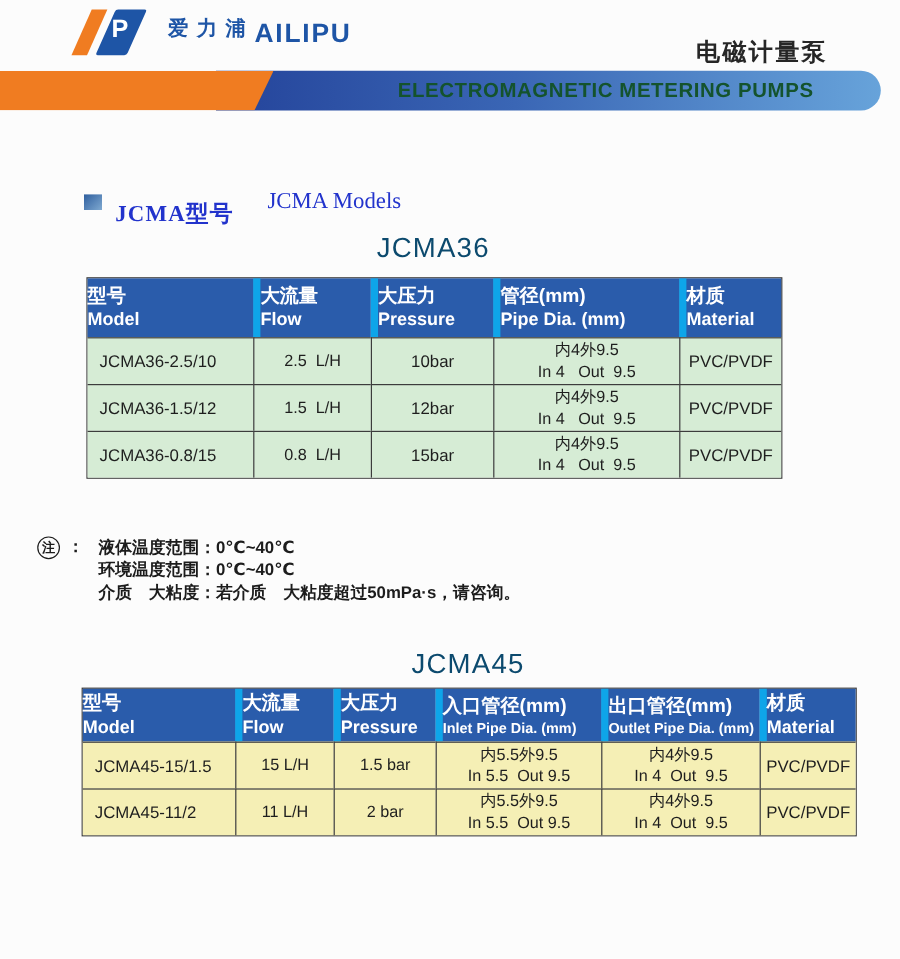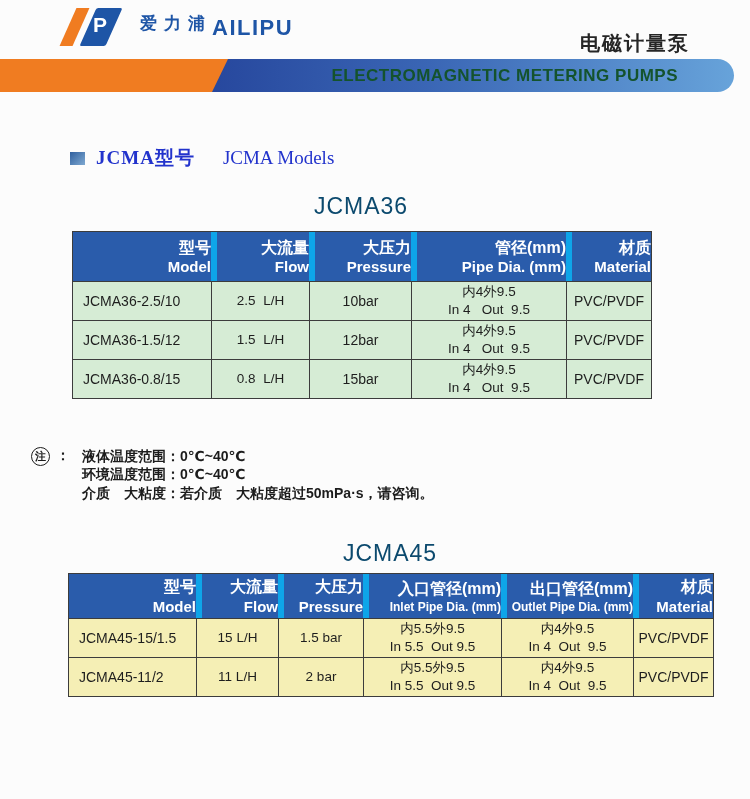--- a/index.html
+++ b/index.html
@@ -34,36 +34,36 @@
                    clip-path:polygon(0 0,100% 0,calc(100% - 16px) 100%,0 100%); }
   .banner-text { position:absolute; right:56px; top:0; height:100%;
                  display:flex; align-items:center; color:#14532d;
                  font-size:17px; font-weight:bold; letter-spacing:0.5px; }
 
   
   .section-head { position:absolute; left:70px; top:145px; display:flex; align-items:center;
                   font-family:"Liberation Serif","DejaVu Serif",serif; color:#2233cc; }
   .bullet { width:15px; height:13px; background:linear-gradient(135deg,#2f5f9e,#7fa9d1);
             margin-right:11px; flex:0 0 auto; }
-  .sec-cn { font-size:19px; font-weight:bold; letter-spacing:1px; }
+  .sec-cn { font-size:19px; font-weight:bold; letter-spacing:1px;margin-top:20px; }
   .sec-en { font-size:19px; margin-left:28px; }
 
   
   .tbl-title { position:absolute; text-align:center; font-size:23px; color:#0c4a6e; letter-spacing:1px; }
   #t1-title { left:72px; width:578px; top:193px; }
   #t2-title { left:68px; width:644px; top:540px; }
 
   
   table { position:absolute; border-collapse:separate; border-spacing:0;
           table-layout:fixed; border:1px solid #3c3c3c; }
   #table1 { left:72px; top:231px; width:578px; }
   #table2 { left:68px; top:573px; width:644px; }
 
   th { background:#2a5cab; color:#ffffff; font-weight:bold;
-       vertical-align:middle; padding:0; text-align:right; }
+       vertical-align:middle; padding:0; text-align:left; }
   th + th { border-left:6px solid #0ea5e9; }
   #table1 th { height:49px; }
   #table2 th { height:44px; }
   .th-cn { font-size:16px; line-height:1.35; }
   .th-en { font-size:15px; line-height:1.2; }
   .th-en.small { font-size:12px; }
 
   td { color:#1e1e1e; font-size:14px; text-align:center; vertical-align:middle;
        border-top:1px solid #3c3c3c; padding:0 2px; }
   td + td { border-left:1px solid #3c3c3c; }

